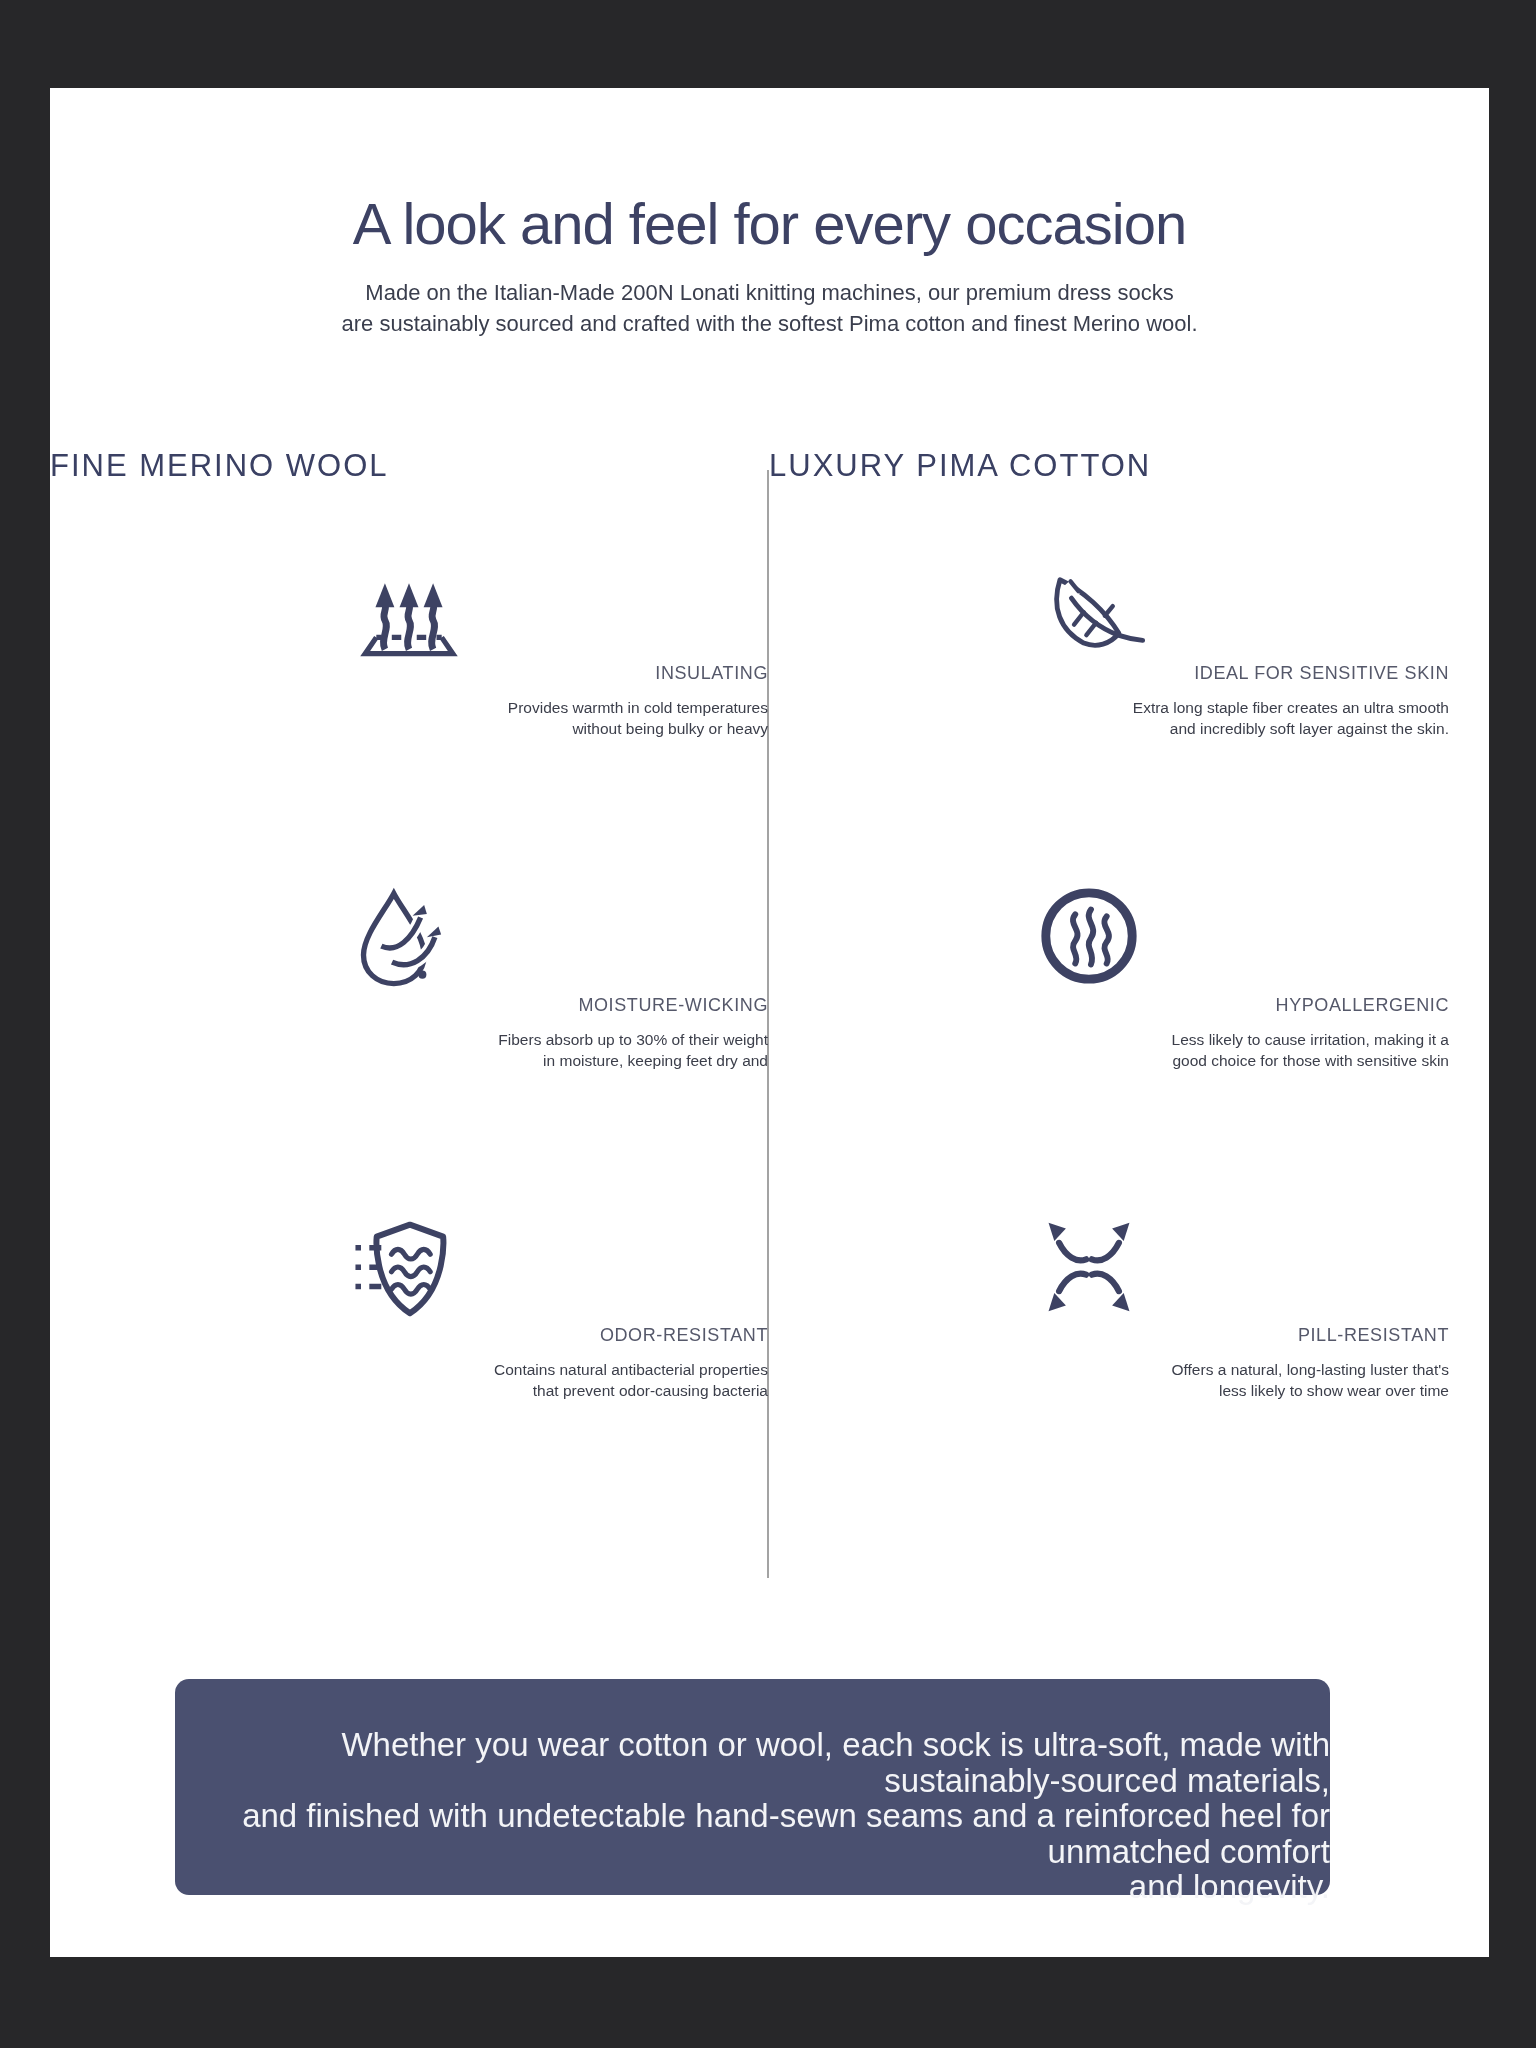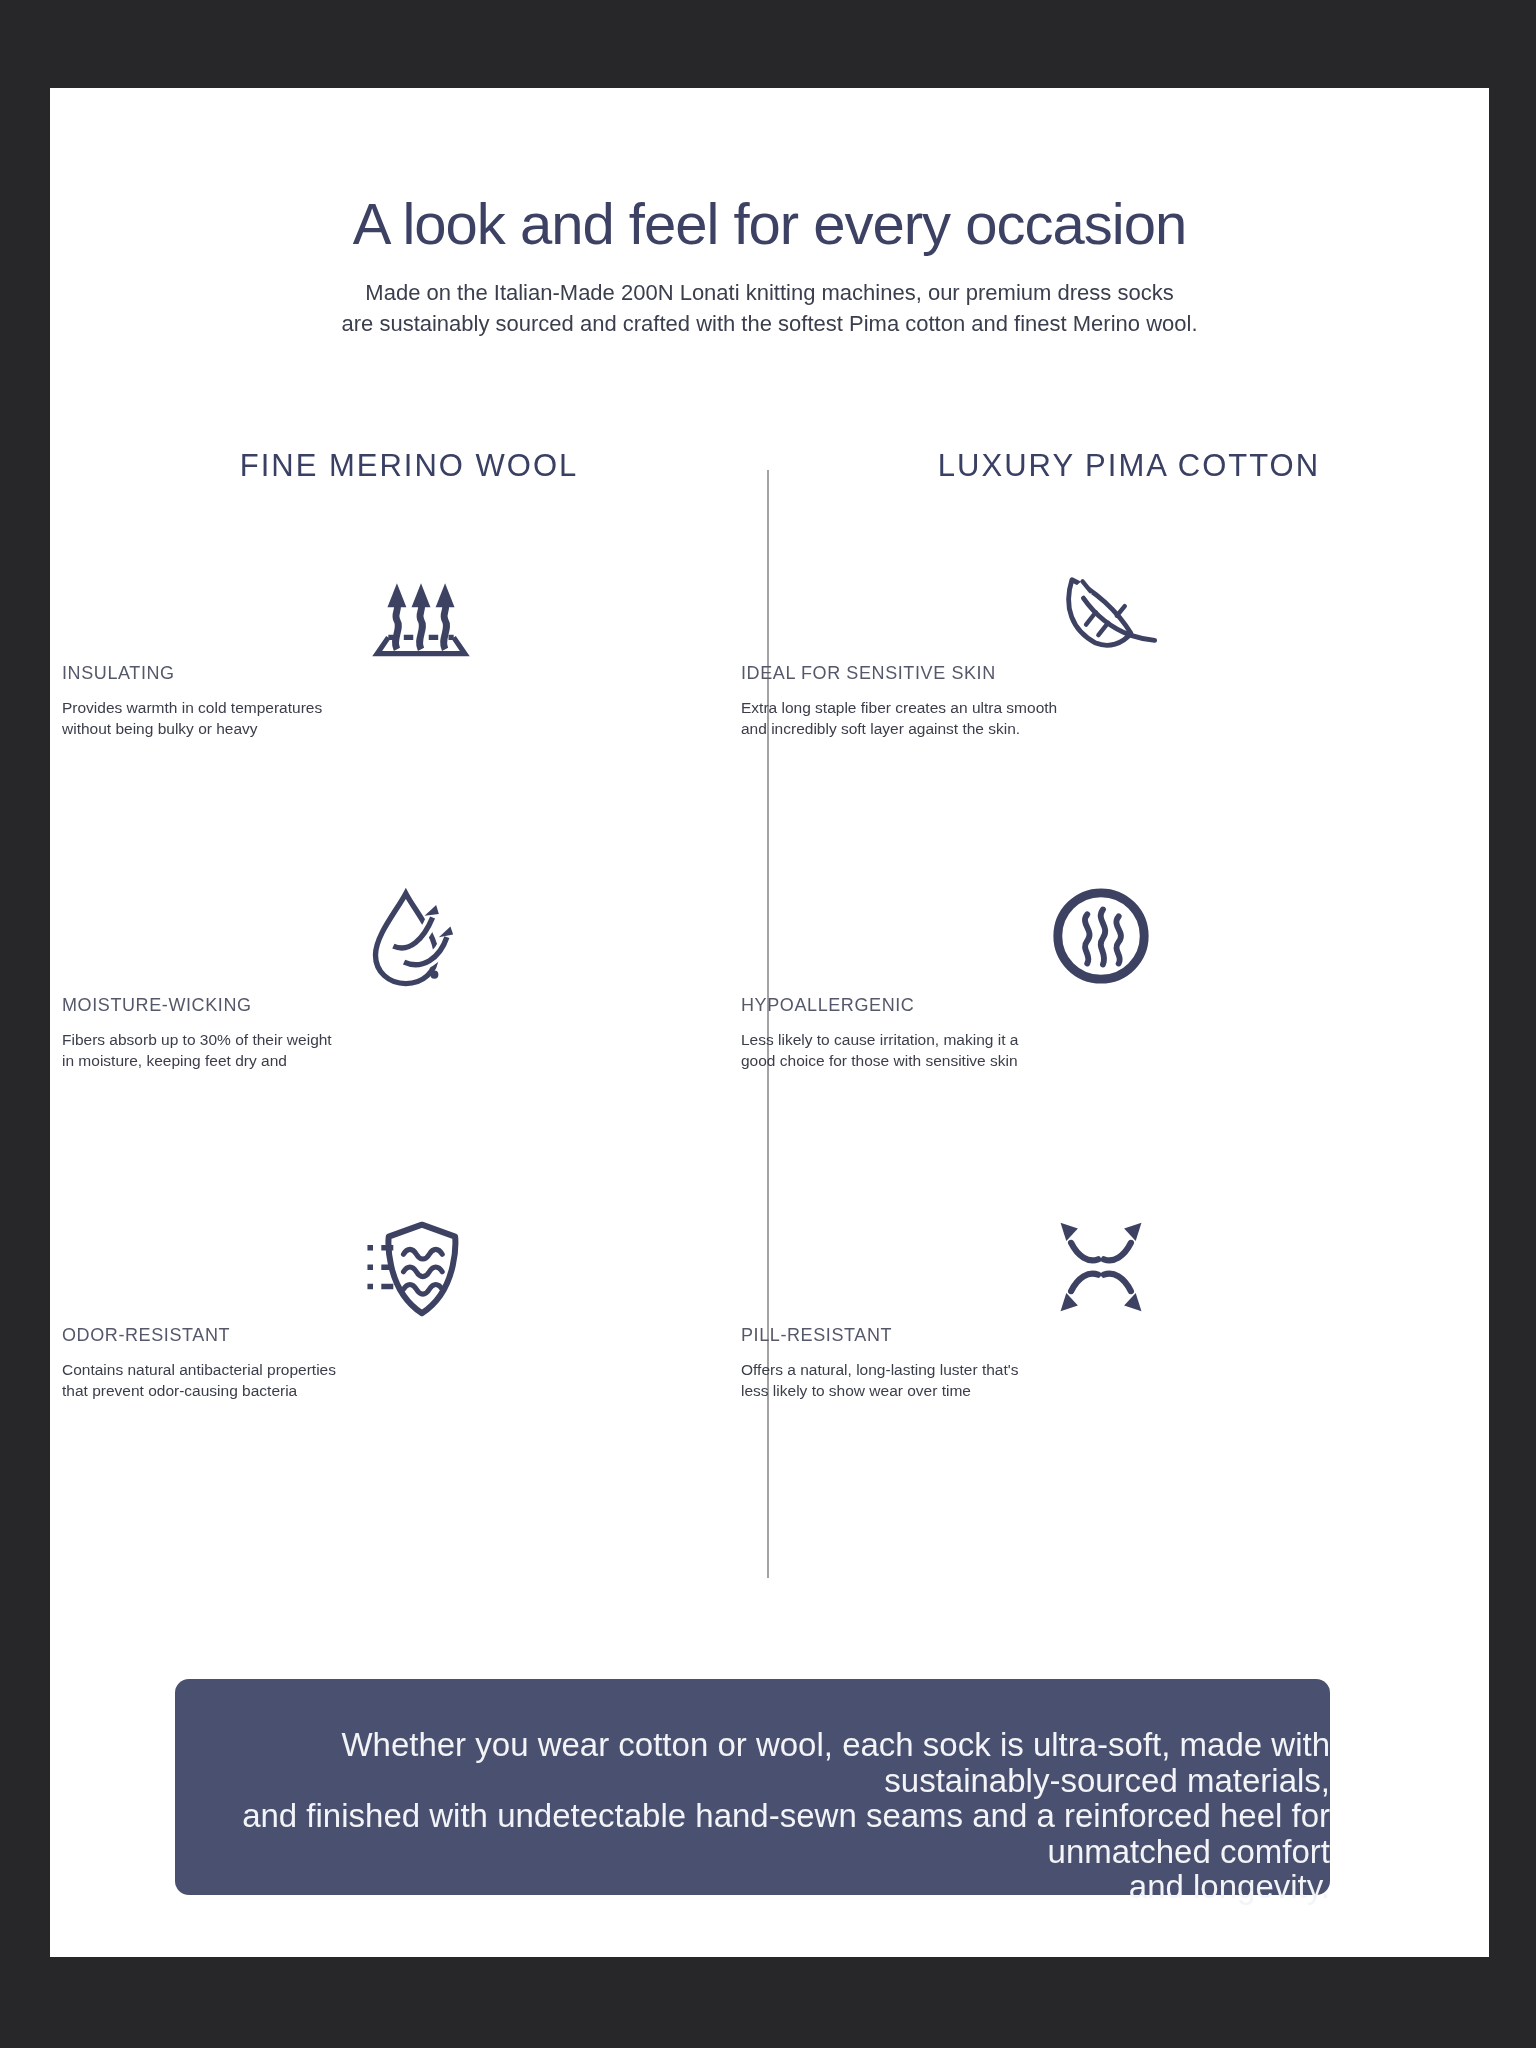--- a/index.html
+++ b/index.html
@@ -5,28 +5,28 @@
   html,body{margin:0;padding:0;}
   body{width:1536px;height:2048px;font-family:"Liberation Sans",sans-serif;-webkit-font-smoothing:antialiased;}
   .frame{position:relative;width:1536px;height:2048px;background:#272729;overflow:hidden;padding-left:44px;}
   .page{position:absolute;left:50px;top:88px;width:1439px;height:1869px;background:#ffffff;}
 
   .title{position:absolute;top:104px;left:0;width:100%;text-align:center;
          font-size:58px;line-height:64px;letter-spacing:-1px;color:#3d4264;font-weight:400;}
   .subtitle{position:absolute;top:190px;left:0;width:100%;text-align:center;
          font-size:22px;line-height:30.5px;color:#3a3e4d;}
 
-  .col-header{position:absolute;top:360px;text-align:center;font-size:31px;line-height:36px;
+  .col-header{position:absolute;top:360px;text-align:left;font-size:31px;line-height:36px;
          letter-spacing:2px;color:#3a4063;}
   .col-header.left{left:0;width:718px;}
   .col-header.right{left:719px;width:720px;}
 
   .divider{position:absolute;left:717px;top:382px;width:2px;height:1108px;background:#a3a3a3;}
 
-  .feature{position:absolute;text-align:left;margin-left:12px;}
+  .feature{position:absolute;text-align:right;}
   .feature.left{left:0;width:718px;}
   .feature.right{left:679px;width:720px;}
   .icon-area{display:flex;align-items:flex-end;justify-content:center;padding-bottom:4px;}
   .icon-area.h1{height:90px;}
   .icon-area.h2{height:130px;}
   .icon-area.h3{height:127px;}
   .feature-label{font-size:18px;line-height:22px;letter-spacing:0.6px;color:#55586a;}
   .feature-desc{margin-top:13px;font-size:15.5px;line-height:21px;color:#3b3e4a;}
 
   .footer-box{position:absolute;left:125px;top:1591px;width:1155px;height:216px;

